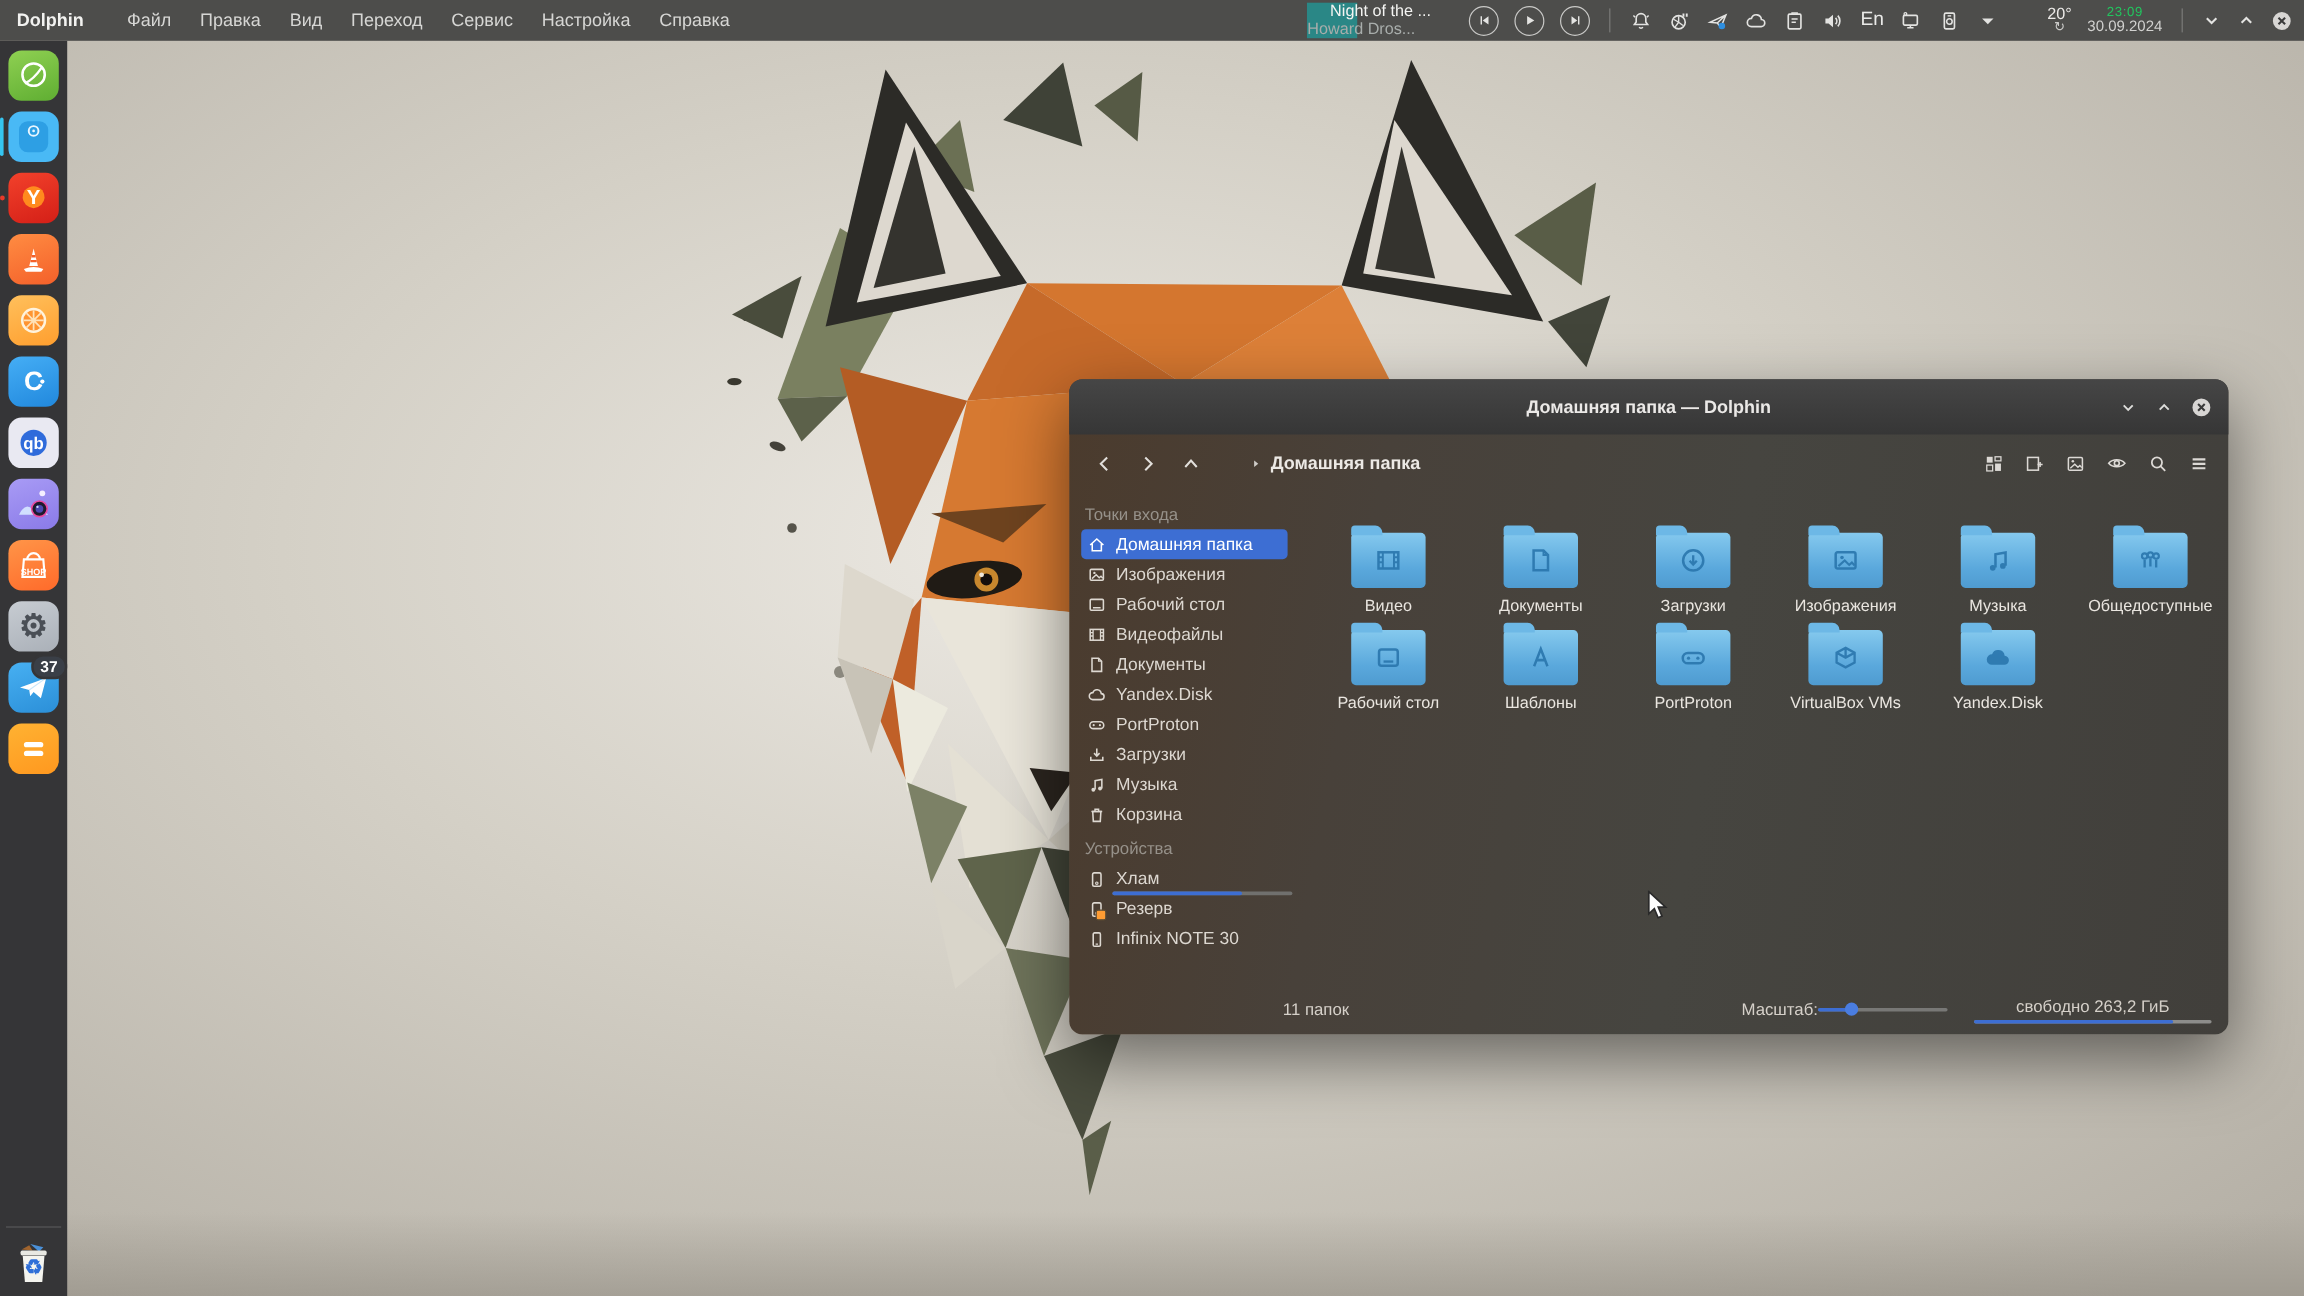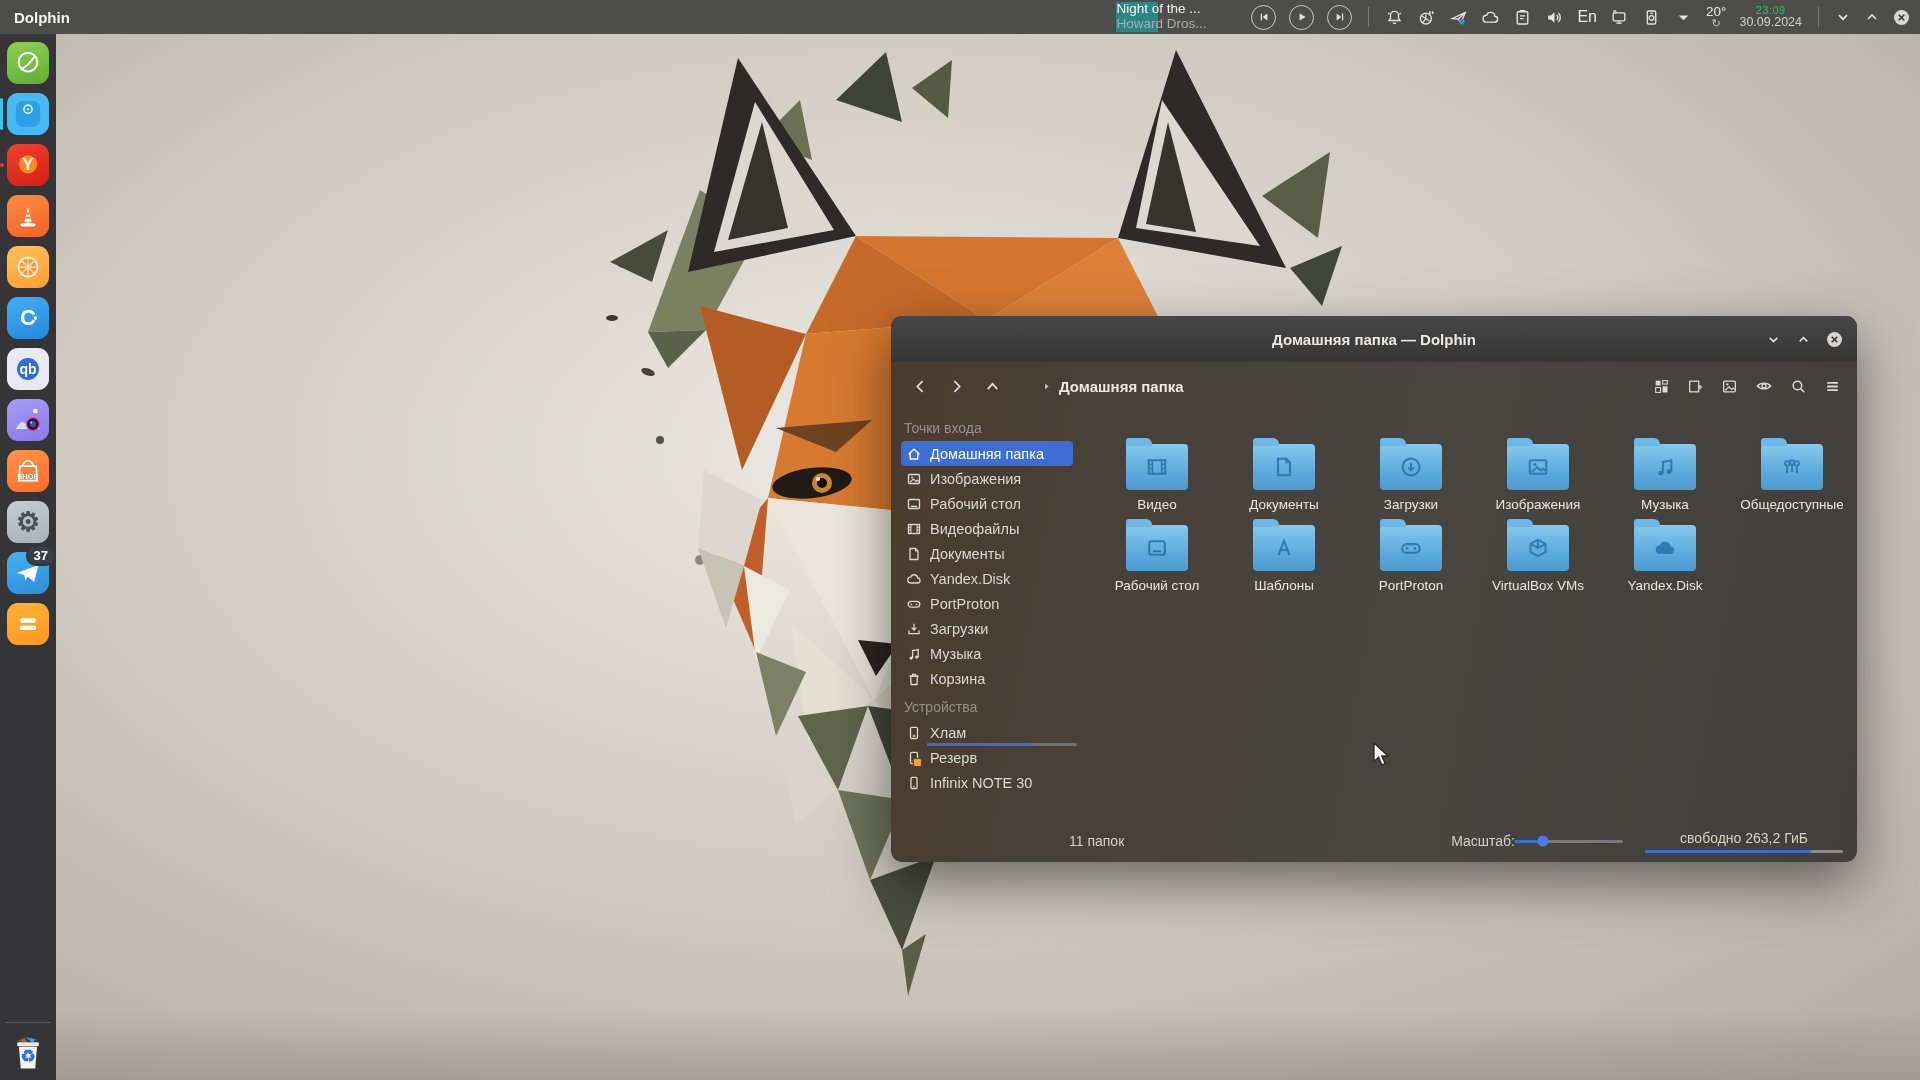--- a/index.html
+++ b/index.html
@@ -12,28 +12,28 @@
   .panel{position:absolute;top:0;left:0;right:0;height:34px;background:rgba(74,74,72,.98);
          display:flex;align-items:center;color:#d9d9d7;z-index:50;font-size:15px;}
   .panel-left{display:flex;align-items:center;gap:36px;padding-left:14px;}
   .app-name{font-weight:bold;color:#f2f2f0;}
   .menu-items{display:flex;gap:24px;}
   .menu-item{color:#d6d6d4;cursor:default;}
   .panel-right{margin-left:auto;display:flex;align-items:center;gap:13px;padding-right:10px;}
   .media{position:relative;line-height:1.1;font-size:13.5px;width:122px;overflow:hidden;}
   .media::before{content:'';position:absolute;left:0;top:0;bottom:0;width:42px;background:#2a8786;}
   .media .mline{position:relative;white-space:nowrap;}
-  .media .title{color:#f4f4f2;}
+  .media .title{color:#f4f4f2;text-align:center;}
   .media .artist{color:#a8adab;}
   .media-btn{width:23px;height:23px;border:1.4px solid #c9c9c7;border-radius:50%;
              display:flex;align-items:center;justify-content:center;color:#e4e4e2;}
   .tray-ic{color:#e3e3e1;display:flex;align-items:center;}
   .tray-sep{width:1px;height:20px;background:#7b7b79;margin:0 3px;}
   .kbd{font-size:16px;color:#eaeae8;}
-  .weather{text-align:center;line-height:1;}
+  .weather{text-align:center;line-height:1;margin-left:27px;}
   .weather .temp{font-size:13.5px;color:#eceae8;}
   .weather .sync{font-size:11px;color:#c9c9c7;}
   .clock{text-align:center;line-height:1.05;}
   .clock .time{font-weight:normal;font-size:11px;color:#22c55e;letter-spacing:.5px;}
   .clock .date{font-size:12.5px;color:#d2d2d0;}
   .wb{display:flex;align-items:center;color:#e3e3e1;}
   
   .dock{position:absolute;top:34px;left:0;bottom:0;width:56px;background:#353537;z-index:40;
         display:flex;flex-direction:column;align-items:center;padding-top:8px;gap:9px;box-sizing:border-box;}
   .dock-item{width:42px;height:42px;border-radius:11px;position:relative;flex:0 0 auto;
@@ -378,20 +378,30 @@
     <polygon points="904,800 962,776 936,856" fill="#8d927b"></polygon>
     <polygon points="776,736 838,790 796,824" fill="#d9d5ca"></polygon>
     <polygon points="870,880 936,856 902,950" fill="#4a4d3e"></polygon>
     <polygon points="902,950 926,934 908,996" fill="#5a5e49"></polygon>
   </g>
 </svg>
 
 <div class="panel">
   <div class="panel-left">
     <span class="app-name">Dolphin</span>
+    <nav class="menu-items">
+
+    <span class="menu-item">Файл</span>
+        <span class="menu-item">Правка</span>
+        <span class="menu-item">Вид</span>
+        <span class="menu-item">Переход</span>
+        <span class="menu-item">Сервис</span>
+        <span class="menu-item">Настройка</span>
+        <span class="menu-item">Справка</span>
+      </nav>
   </div>
   <div class="panel-right">
     <div class="media">
       <div class="mline title">Night of the ...</div>
       <div class="mline artist">Howard Dros...</div>
     </div>
     <div class="media-btn">
         <svg width="12" height="12">
           <use href="#md-prev"></use>
         </svg>

